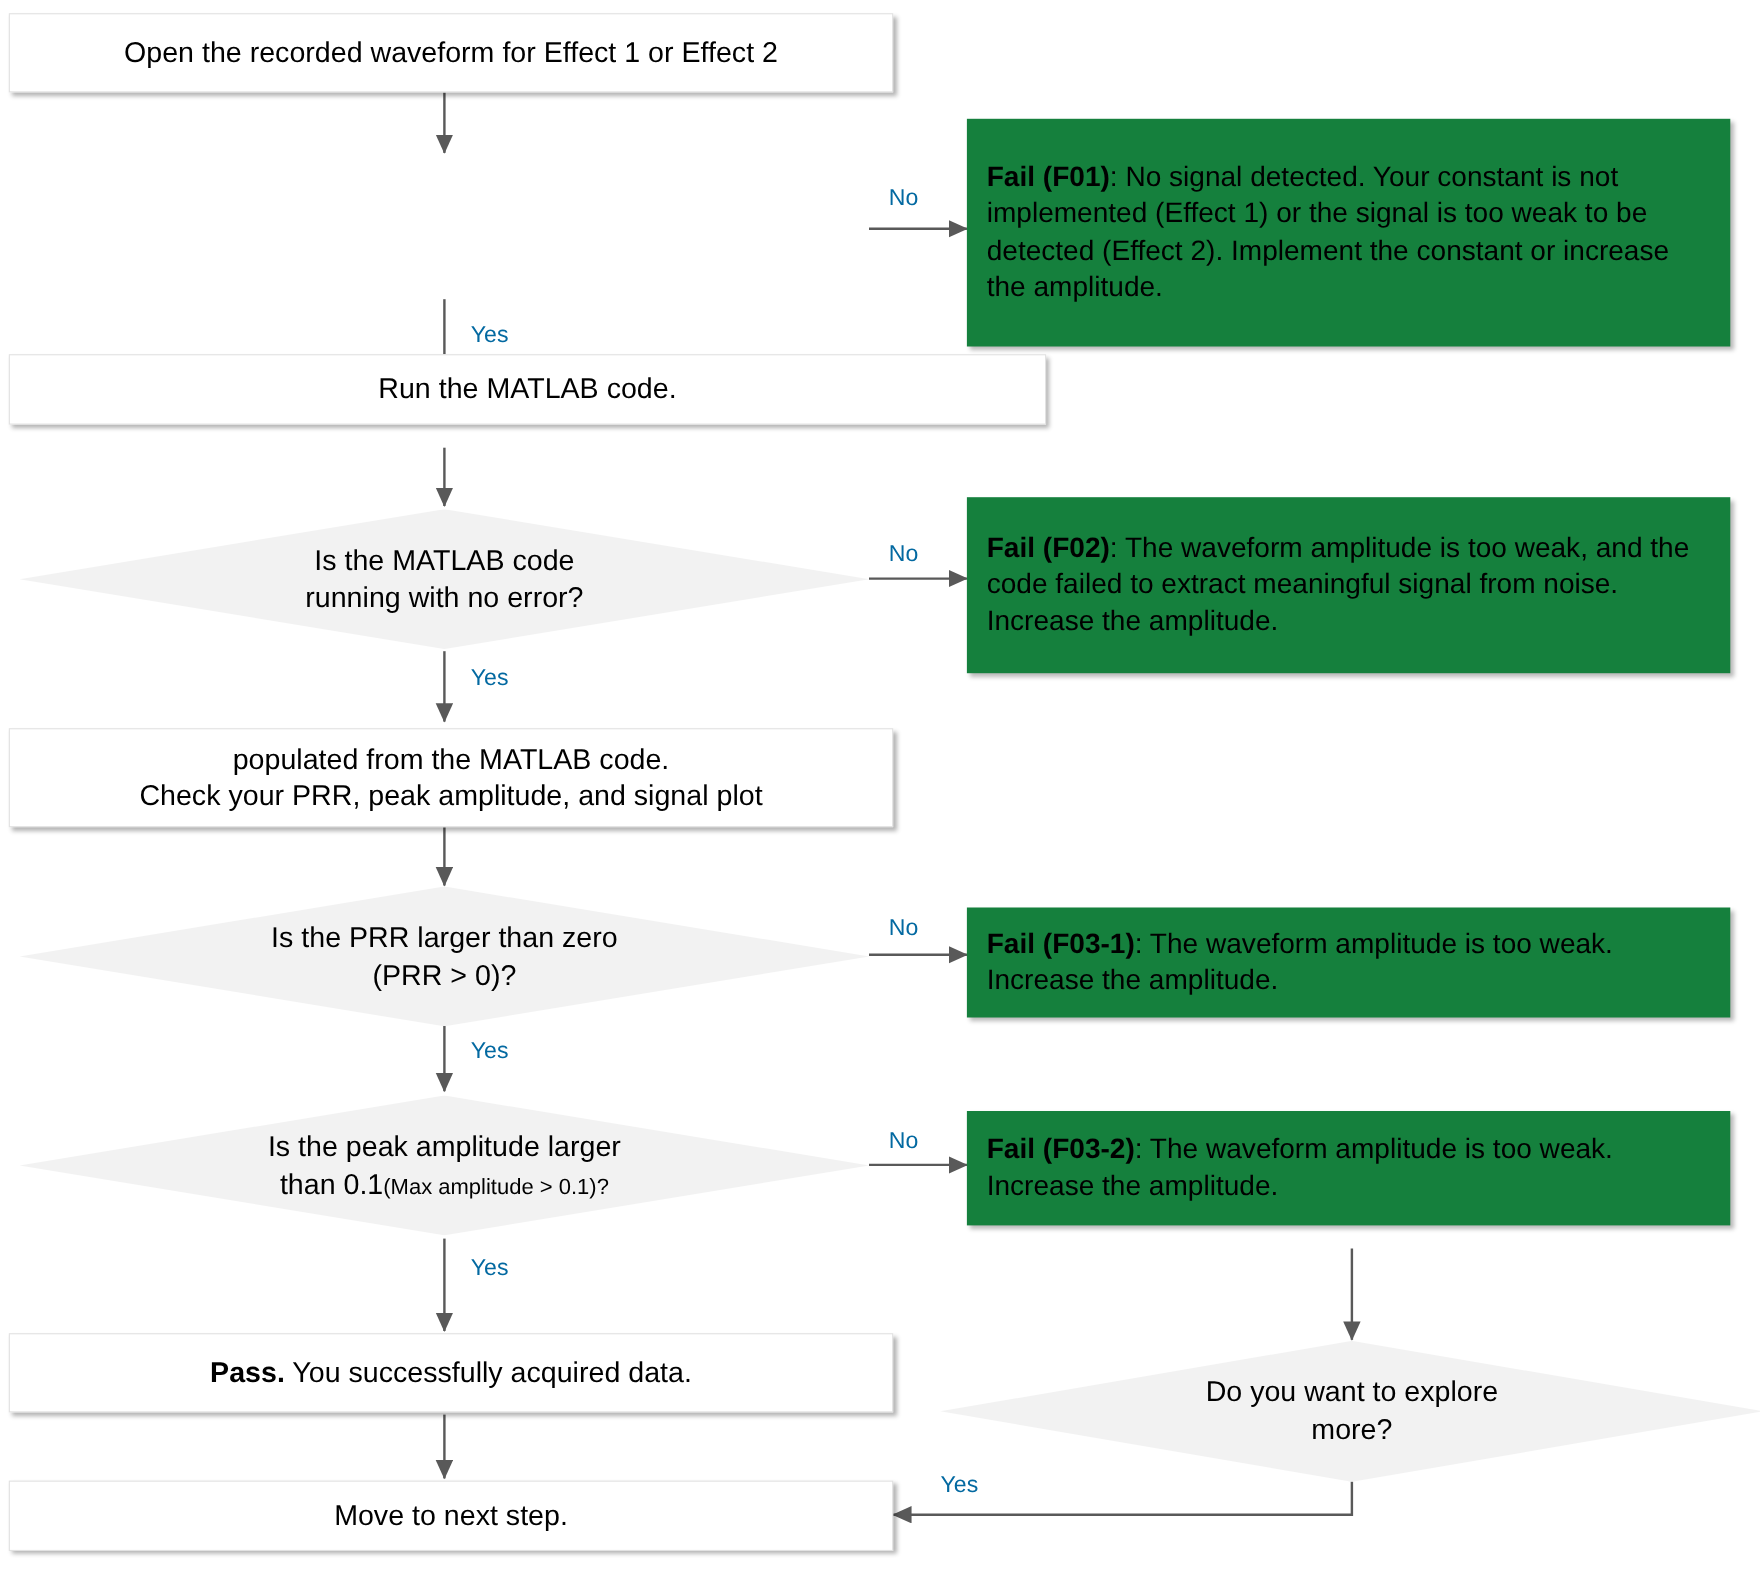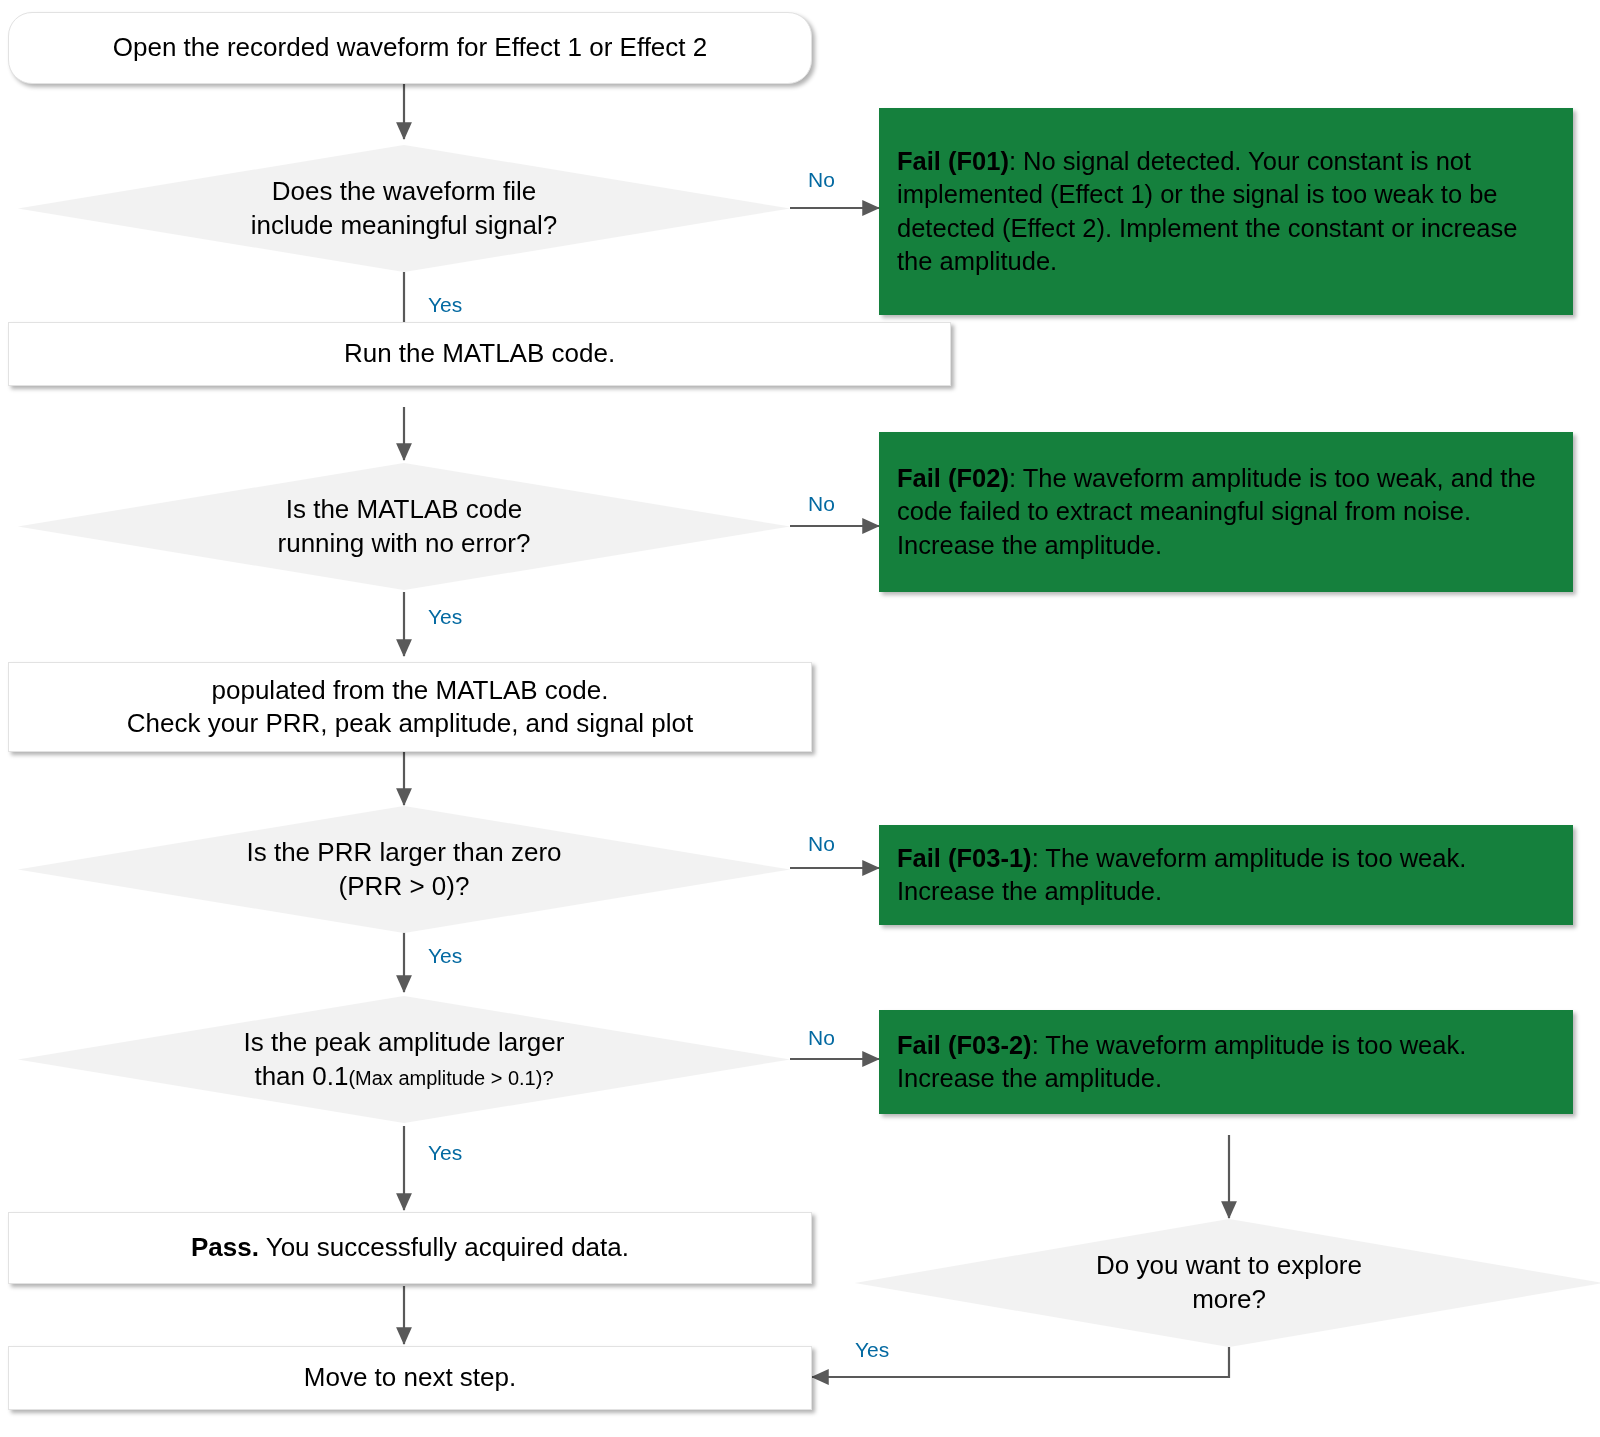--- a/index.html
+++ b/index.html
@@ -136,33 +136,24 @@
       <line x1="404" y1="1126" x2="404" y2="1210" marker-end="url(#arrow)"></line>
 
       <line x1="404" y1="1286" x2="404" y2="1344" marker-end="url(#arrow)"></line>
 
       <line x1="1229" y1="1135" x2="1229" y2="1218" marker-end="url(#arrow)"></line>
 
       <path d="M1229,1347 L1229,1377 L812,1377" marker-end="url(#arrowL)"></path>
     </g>
   </svg>
 
-  <div class="proc" style="left:8px; top:12px; width:804px; height:72px;border-radius:24px;">
+  <div class="proc" style="left:8px; top:12px; width:804px; height:72px;">
     <span>Open the recorded waveform for Effect 1 or Effect 2</span>
   </div>
 
-  <div class="diamond" style="left:18px; top:145px; width:772px; height:127px;">
-    <div class="shape"></div>
-    <div class="dtext">
-      <div>
-        <div>Does the waveform file</div>
-        <div>include meaningful signal?</div>
-      </div>
-    </div>
-  </div>
 
   <div class="fail" style="left:879px; top:108px; width:694px; height:207px;">
     <div>
       <span class="code">Fail (F01)</span><span>: No signal detected. Your constant is not implemented (Effect 1) or the signal is too weak to be detected (Effect 2). Implement the constant or increase the amplitude.</span>
     </div>
   </div>
 
   <div class="proc" style="left:8px; top:322px; width:943px; height:64px;">
     <span>Run the MATLAB code.</span>
   </div>
@@ -170,21 +161,21 @@
   <div class="diamond" style="left:18px; top:463px; width:772px; height:127px;">
     <div class="shape"></div>
     <div class="dtext">
       <div>
         <div>Is the MATLAB code</div>
         <div>running with no error?</div>
       </div>
     </div>
   </div>
 
-  <div class="fail" style="left:879px; top:432px; width:694px; height:160px;">
+  <div class="fail" style="left:879px; top:452px; width:694px; height:160px;">
     <div>
       <span class="code">Fail (F02)</span><span>: The waveform amplitude is too weak, and the code failed to extract meaningful signal from noise. Increase the amplitude.</span>
     </div>
   </div>
 
   <div class="proc" style="left:8px; top:662px; width:804px; height:90px;">
     <div>
       <div>populated from the MATLAB code.</div>
       <div>Check your PRR, peak amplitude, and signal plot</div>
     </div>

